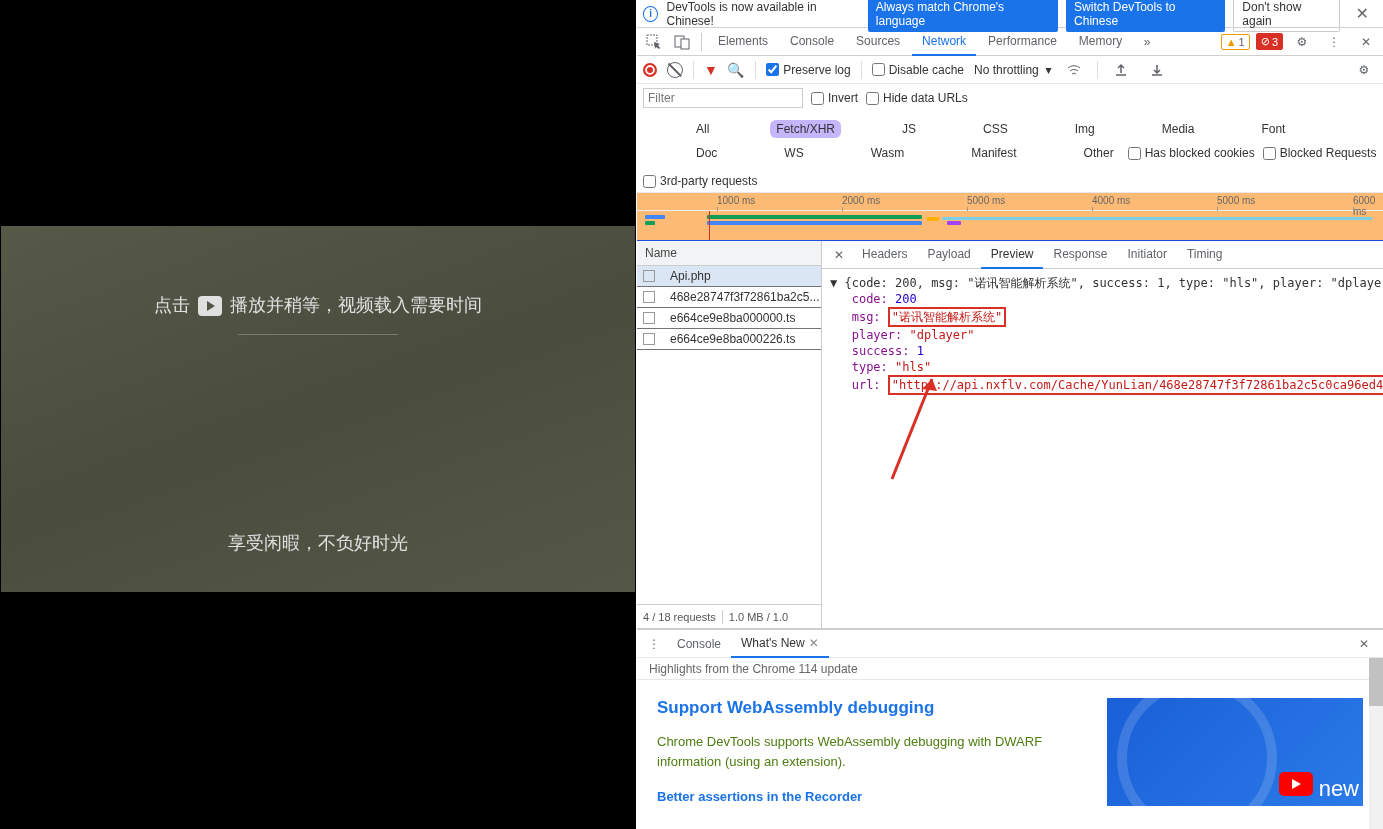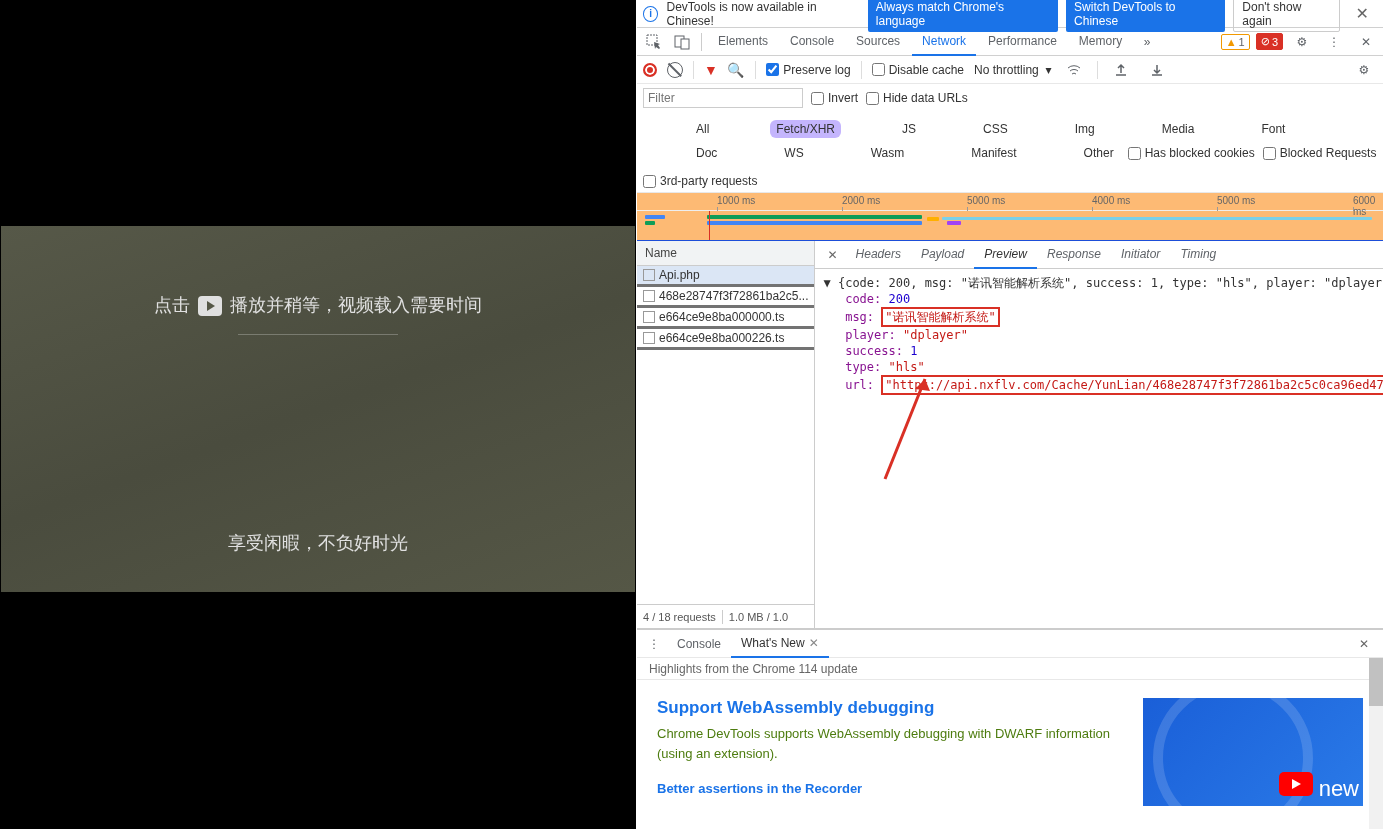--- a/index.html
+++ b/index.html
@@ -65,54 +65,54 @@
 .ov-tick { position: absolute; top: 2px; }
 .ov-tick::before { content:""; position:absolute; left:0; top:12px; width:1px; height:4px; background:#999; }
 .ov-bars { position: absolute; top: 20px; left: 0; right: 0; height: 26px; }
 .ov-bar { position: absolute; height: 4px; border-radius: 1px; }
 .ov-cursor { position: absolute; top: 18px; bottom: 0; width: 1px; background: #d93025; }
 
 
 .net-body { flex: 1; display: flex; min-height: 0; border-bottom: 1px solid #ccc; justify-content: space-between; }
 .req-list { width: 185px; border-right: 1px solid #ccc; display: flex; flex-direction: column; }
 .req-header { height: 25px; border-bottom: 1px solid #ccc; display: flex; align-items: center; padding: 0 8px; font-size: 12px; color: #444; background:#f1f3f4; }
-.req-row { height: 21px; display: flex; align-items: center; padding: 0 6px; gap: 4px; border-bottom: 3px solid #737373; cursor: pointer; white-space: nowrap; overflow: hidden; }
+.req-row { height: 21px; display: flex; align-items: center; padding: 0 6px; gap: 15px; border-bottom: 1px solid #737373; cursor: pointer; white-space: nowrap; overflow: hidden; }
 .req-row.sel { background: #dbe6f5; }
 .req-icon { width: 12px; height: 12px; border: 1px solid #999; flex-shrink: 0; }
 .req-footer { height: 24px; border-top: 1px solid #ccc; display: flex; align-items: center; font-size: 11px; color: #555; padding: 0 6px; gap: 6px; }
 .req-footer .sep { width:1px; height:14px; background:#ccc; }
 
 .preview-pane { flex: 1; display: flex; flex-direction: column; }
 .detail-tabs { height: 28px; border-bottom: 1px solid #ccc; display: flex; align-items: center; padding: 0 4px; }
 .detail-tabs .close { padding: 0 8px; color: #666; cursor: pointer; }
-.dtab { padding: 6px 10px; color: #5f6368; cursor: pointer; border-bottom: 2px solid transparent; font-style: italic; }
+.dtab { padding: 6px 10px; color: #5f6368; cursor: pointer; border-bottom: 2px solid transparent; }
 .dtab.active { color: #333; border-bottom-color: #1a73e8; }
 
 .json-view { flex: 1; font-family: Consolas, Menlo, monospace; font-size: 12px; padding: 6px 8px; line-height: 16px; white-space: nowrap; overflow: auto; position: relative; }
 .json-line { display: block; }
 .k { color: #881391; }
 .s { color: #c41a16; }
 .n { color: #1c00cf; }
 .hl-box { border: 2px solid #d93025; padding: 0 2px; display: inline-block; }
 .arrow-svg { position: absolute; pointer-events: none; }
 
 
 .drawer { height: 200px; border-top: 1px solid #ccc; display: flex; flex-direction: column; }
 .drawer-tabs { height: 28px; border-bottom: 1px solid #e8e8e8; display: flex; align-items: center; padding: 0 4px; }
 .drawer-tabs .close-drawer { margin-left: auto; padding: 0 10px; color: #666; cursor: pointer; }
 .dr-tab { padding: 6px 10px; color: #5f6368; cursor: pointer; }
 .dr-tab.active { color: #333; border-bottom: 2px solid #1a73e8; }
 .dr-tab .x { margin-left: 4px; color: #888; }
 .drawer-sub { height: 22px; border-bottom: 1px solid #e8e8e8; display: flex; align-items: center; padding: 0 12px; color: #666; font-size: 12px; }
 .drawer-body { flex: 1; padding: 18px 20px; overflow: hidden; display:flex; gap:20px; }
 .wn-text { flex: 1; }
-.wn-h { color: #1a73e8; font-size: 17px; font-weight: 600; margin-bottom: 6px; cursor: pointer; }
+.wn-h { color: #1a73e8; font-size: 17px; font-weight: 600; margin-bottom: 14px; cursor: pointer; }
 .wn-p { color: #4d7c0f; font-size: 13px; line-height: 1.5; margin-bottom: 18px; }
 .wn-h2 { color: #1a73e8; font-size: 13px; font-weight: 600; cursor: pointer; }
-.wn-thumb { width: 220px; height: 108px; background: linear-gradient(135deg,#1a5fd8 0%, #2a7ae8 100%); position: relative; overflow:hidden; }
+.wn-thumb { width: 256px; height: 108px; background: linear-gradient(135deg,#1a5fd8 0%, #2a7ae8 100%); position: relative; overflow:hidden; }
 .wn-thumb::before { content:""; position:absolute; left:10px; top:-20px; width:140px; height:140px; border:10px solid rgba(255,255,255,0.15); border-radius:50%; }
 .wn-thumb .yt { position:absolute; right:50px; bottom:10px; width:34px; height:24px; background:#f00; border-radius:5px; }
 .wn-thumb .yt::after { content:""; position:absolute; left:13px; top:7px; border-left:9px solid #fff; border-top:5px solid transparent; border-bottom:5px solid transparent; }
 .wn-thumb .new { position:absolute; right:4px; bottom:4px; color:#fff; font-size:22px; }
 .drawer-scroll { position:absolute; right:0; top:28px; bottom:0; width:14px; background:#f1f1f1; }
 .drawer-scroll .thumb { position:absolute; top:0; width:14px; height:48px; background:#c1c1c1; }
 </style>
 </head>
 <body>
 

